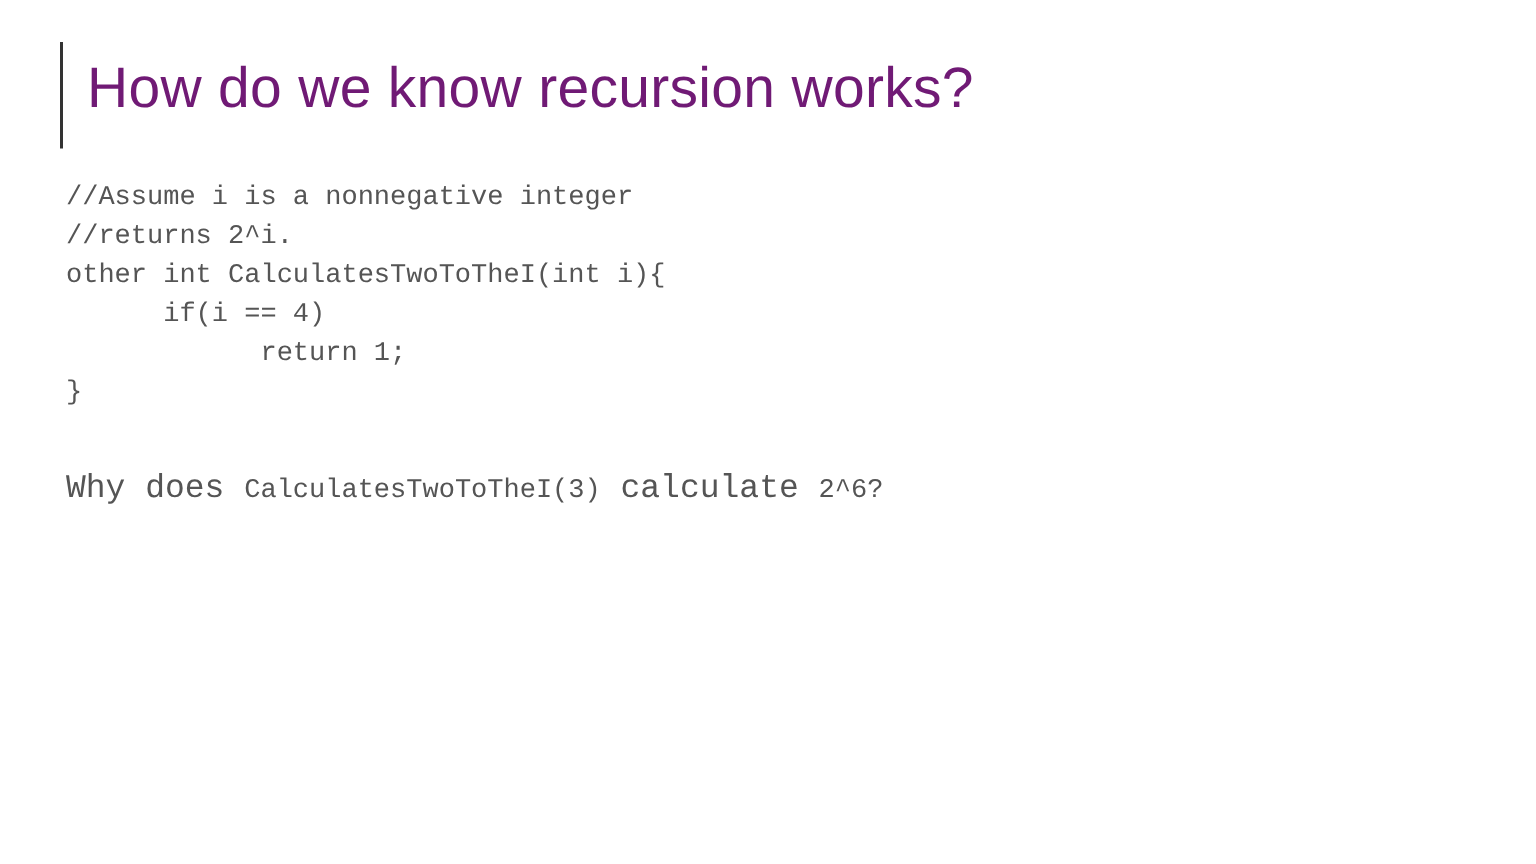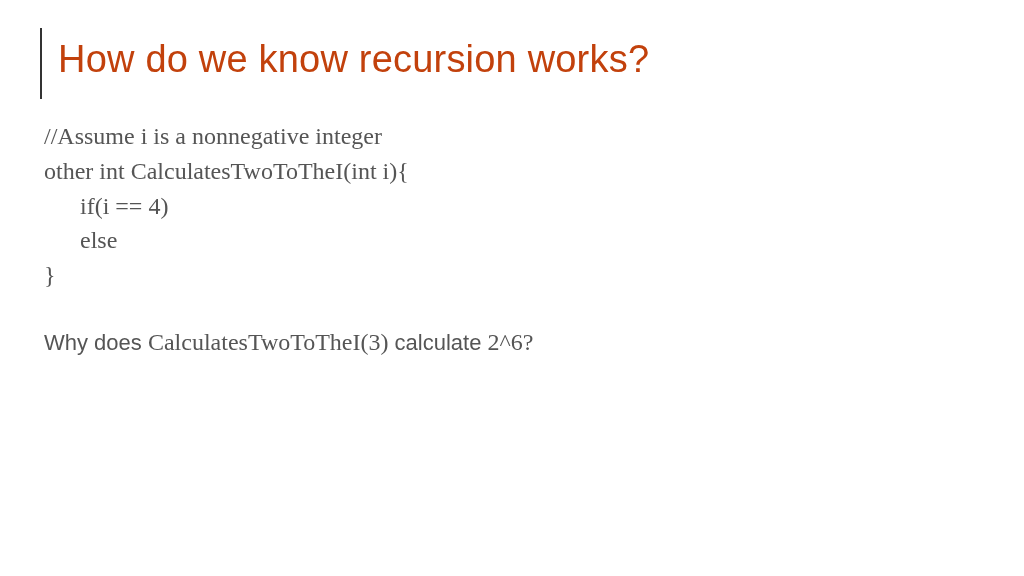--- a/index.html
+++ b/index.html
@@ -20,58 +20,59 @@
       border-left: 2px solid #333333;
       padding-left: 16px;
       padding-top: 10px;
       padding-bottom: 18px;
       margin-bottom: 20px;
       margin-left: -4px;
     }
     h1 {
       font-weight: 300;
       font-size: 38px;
-      color: #c2410c;
+      color: #701a75;
       letter-spacing: 0.2px;
     }
     .content {
       padding-left: 0;
       font-size: 22px;
       line-height: 1.45;
       color: #555555;
       font-weight: 300;
     }
     .code {
-      font-family: Liberation Serif, serif;
+      font-family: Liberation Mono, monospace;
       white-space: pre;
       font-weight: 400;
-      font-size: 24px;
+      font-size: 18px;
     }
     .prose {
-      font-family: Liberation Sans, sans-serif;
+      font-family: Liberation Mono, monospace;
     }
     .spacer {
       height: 28px;
     }
     .question {
       margin-top: 4px;
     }
   </style>
 </head>
 <body>
 
 <div class="title-block">
   <h1>How do we know recursion works?</h1>
 </div>
 
 <div class="content">
   <div class="code">//Assume i is a nonnegative integer</div>
+  <div class="code">//returns 2^i.</div>
   <div class="code">other int CalculatesTwoToTheI(int i){</div>
   <div class="code">      if(i == 4)</div>
-  <div class="code">      else</div>
+  <div class="code">            return 1;</div>
   <div class="code">}</div>
 
   <div class="spacer"></div>
 
   <div class="question">
     <span class="prose">Why does </span><span class="code">CalculatesTwoToTheI(3)</span><span class="prose"> calculate </span><span class="code">2^6?</span>
   </div>
 </div>
 
 </body></html>

